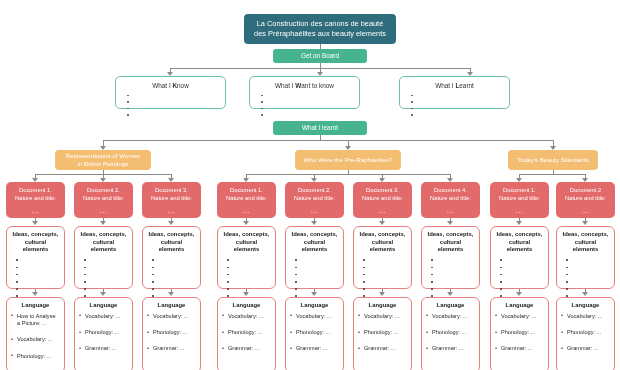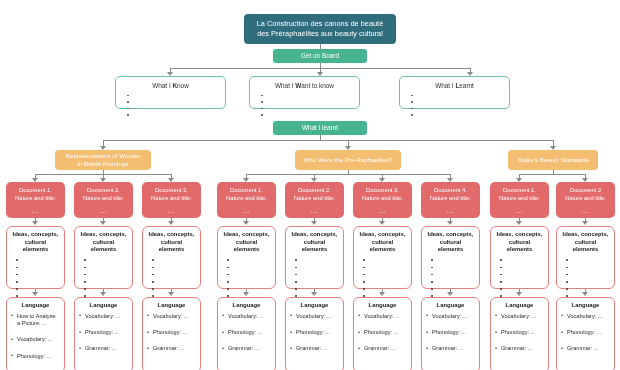--- a/index.html
+++ b/index.html
@@ -187,21 +187,21 @@
     border-top: 4px solid #8a8a8a;
   }
 </style>
 </head>
 <body>
 
 <div id="canvas">
 
   <div class="node title-node" style="left:244px; top:14px; width:152px;">
     <div>La Construction des canons de beauté</div>
-    <div>des Préraphaélites aux beauty cultural</div>
+    <div>des Préraphaélites aux beauty elements</div>
   </div>
 
   <div class="ln v" style="left:320px; top:44px; height:6px;"></div>
 
   <div class="node green-node" style="left:273px; top:49px; width:94px;">Get on Board</div>
 
   <div class="ln v" style="left:320px; top:63px; height:6px;"></div>
   <div class="ln h" style="left:170px; top:68px; width:300px;"></div>
   <div class="ln v" style="left:170px; top:68px; height:5px;"></div>
   <div class="ln v" style="left:320px; top:68px; height:5px;"></div>

